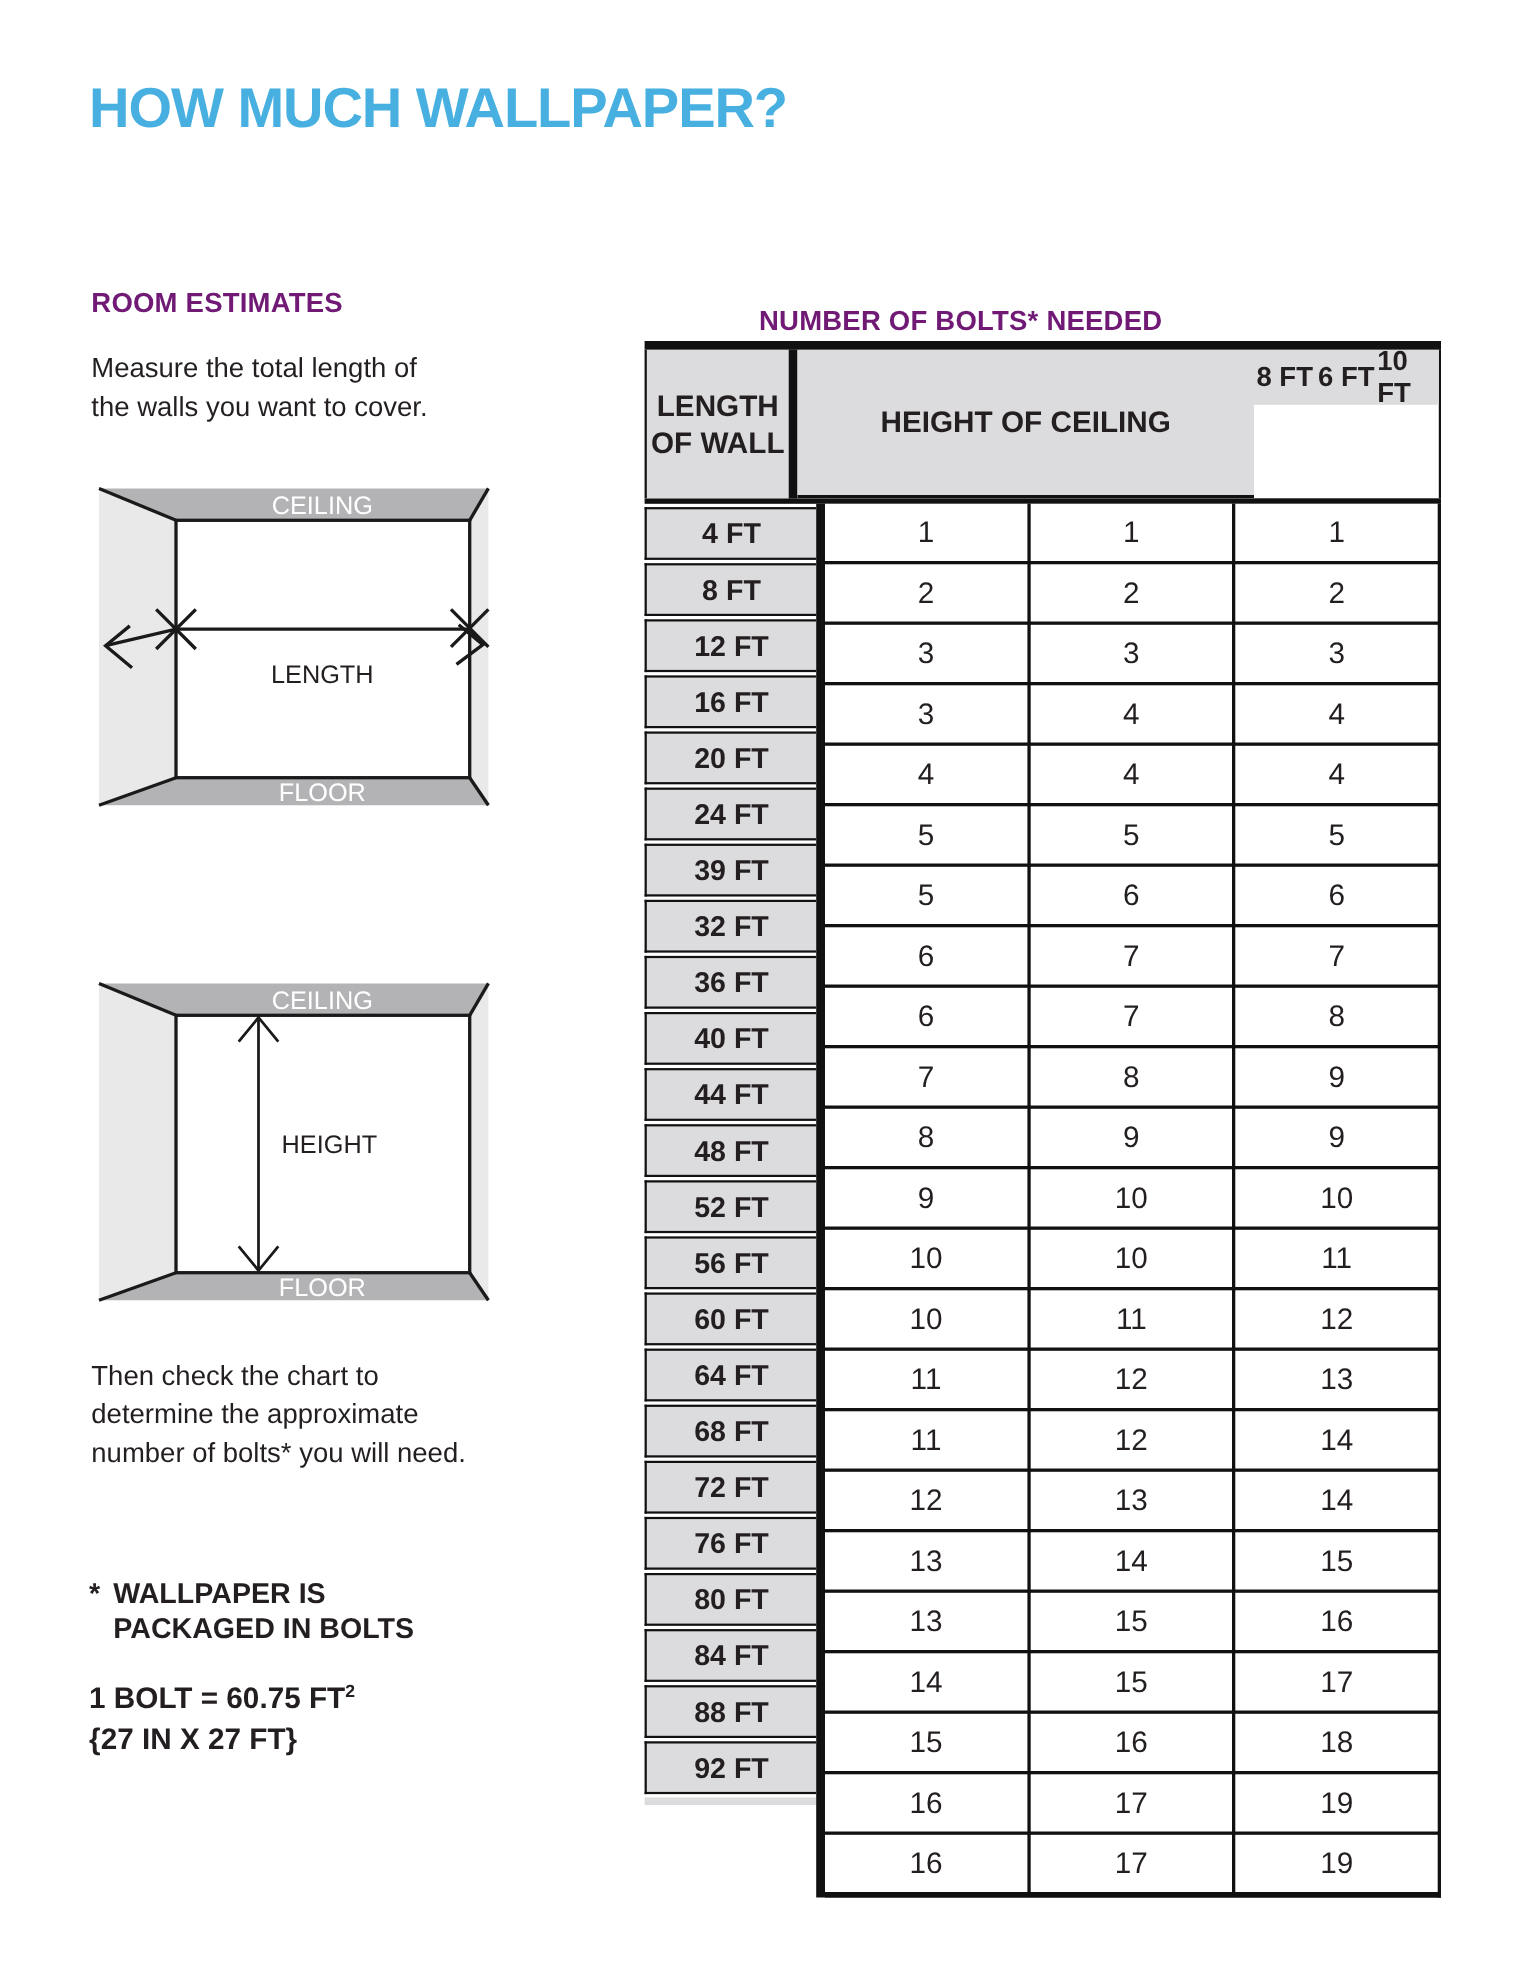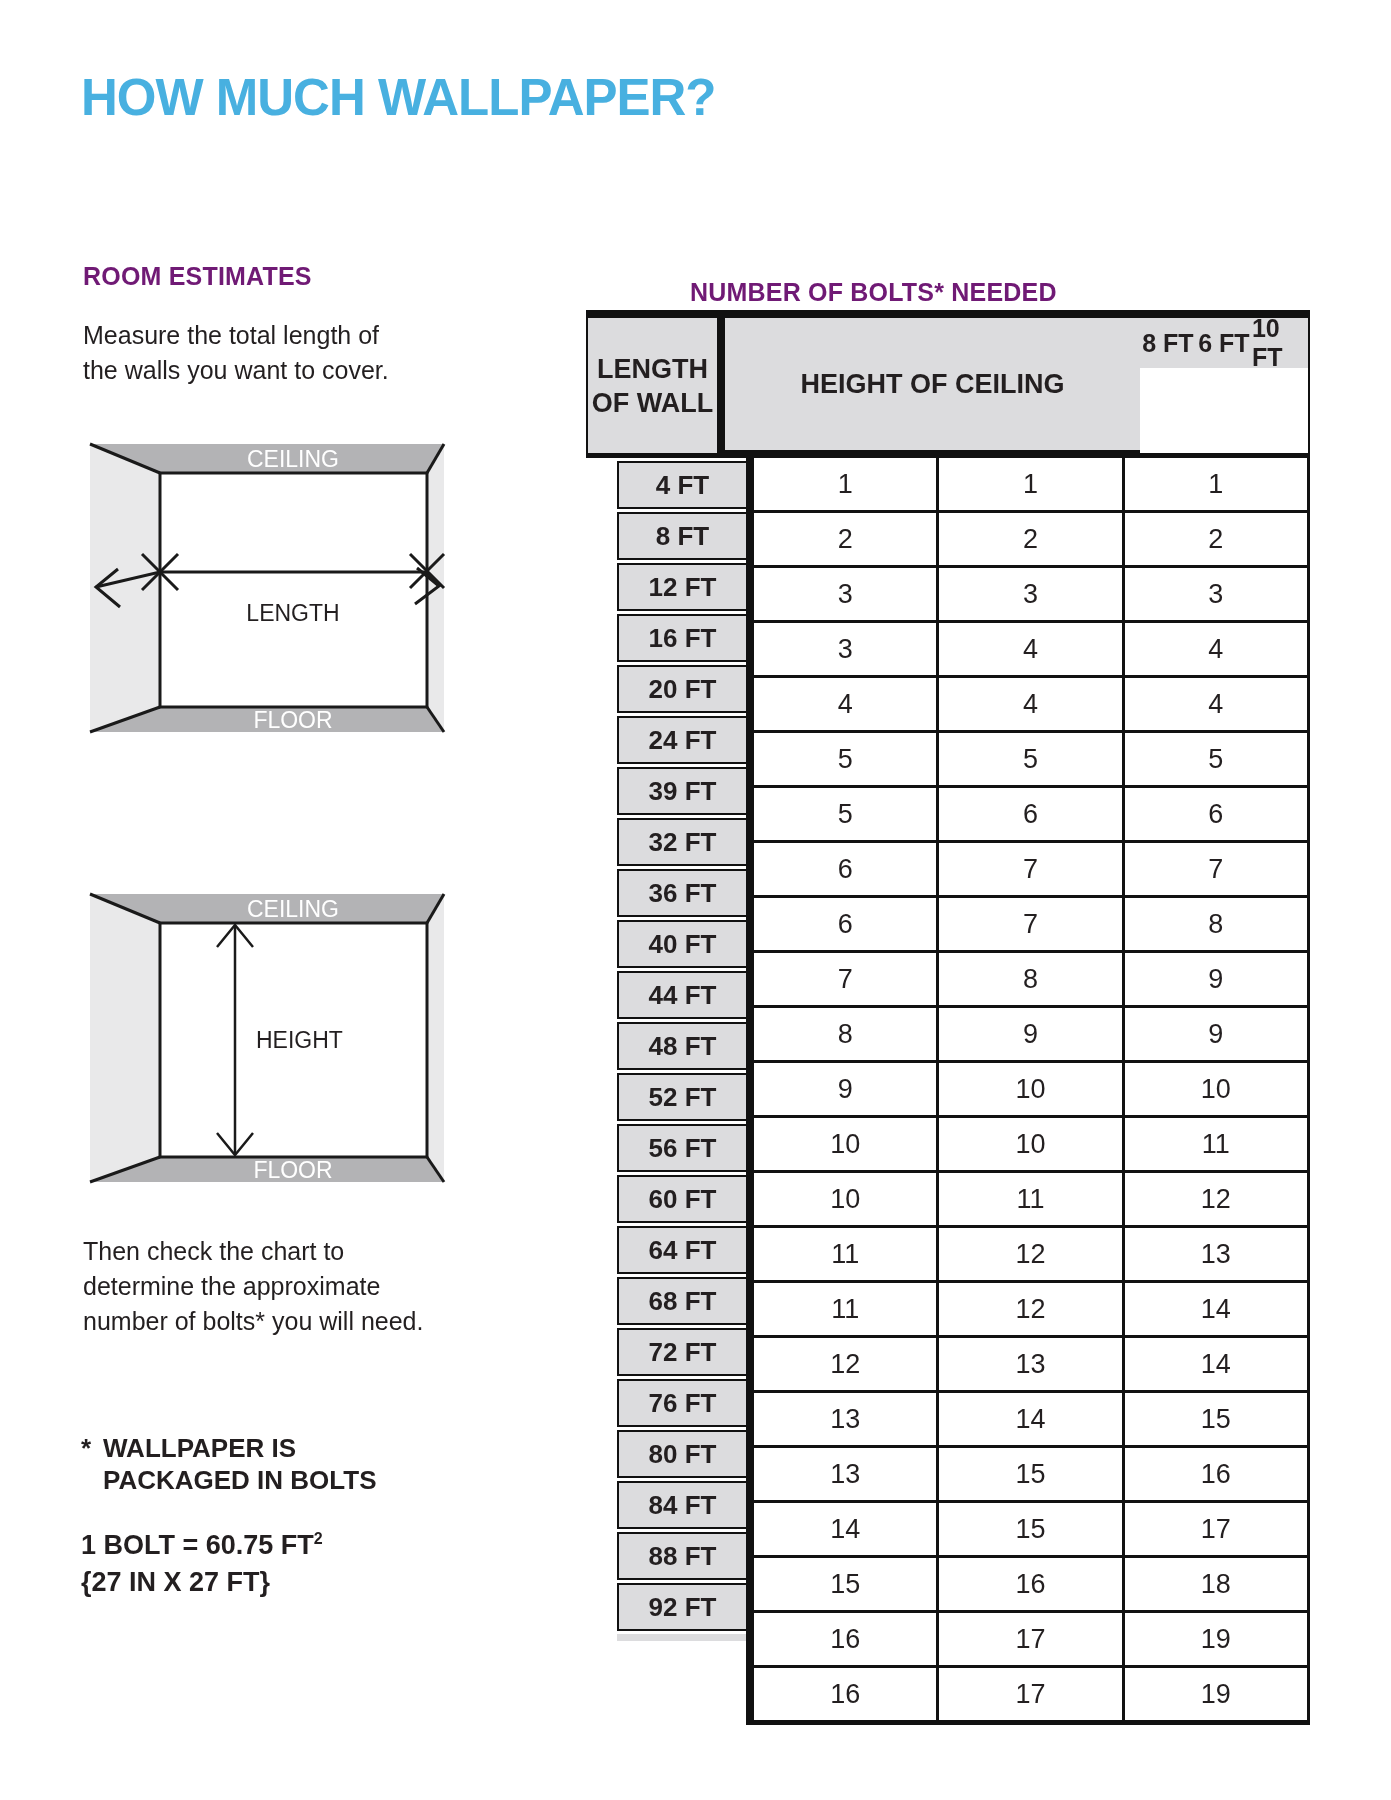--- a/index.html
+++ b/index.html
@@ -52,21 +52,21 @@
   .hdr-right { flex:1; display:flex; flex-direction:row; border-right:2px solid #111; }
   .group-hdr {
     flex:1; background:#dcdcde; display:flex; align-items:center; justify-content:center;
     font-weight:bold; font-size:27px; border-bottom:3px solid #111;
   }
   .sub-hdr { height:50px; background:#dcdcde; display:flex; }
   .sub-hdr .col { flex:1; display:flex; align-items:center; justify-content:center;
     font-weight:bold; font-size:25px; }
   .midline { height:5px; background:#111111; }
   .body-row { display:flex; align-items:flex-start; }
-  .label-col { width:129px;margin-left:31px; }
+  .label-col { width:156px; }
   .label-cell {
     margin-top:3px; height:48px; box-sizing:border-box;
     background:#dcdcde; border-top:2px solid #111; border-bottom:2px solid #111;
     border-left:2px solid #111;
     display:flex; align-items:center; justify-content:center;
     font-weight:bold; font-size:26px;
   }
   .label-stub { margin-top:3px; height:7px; background:#dcdcde; }
   .body-row .vsep { height:1267px; }
   .data-grid {

